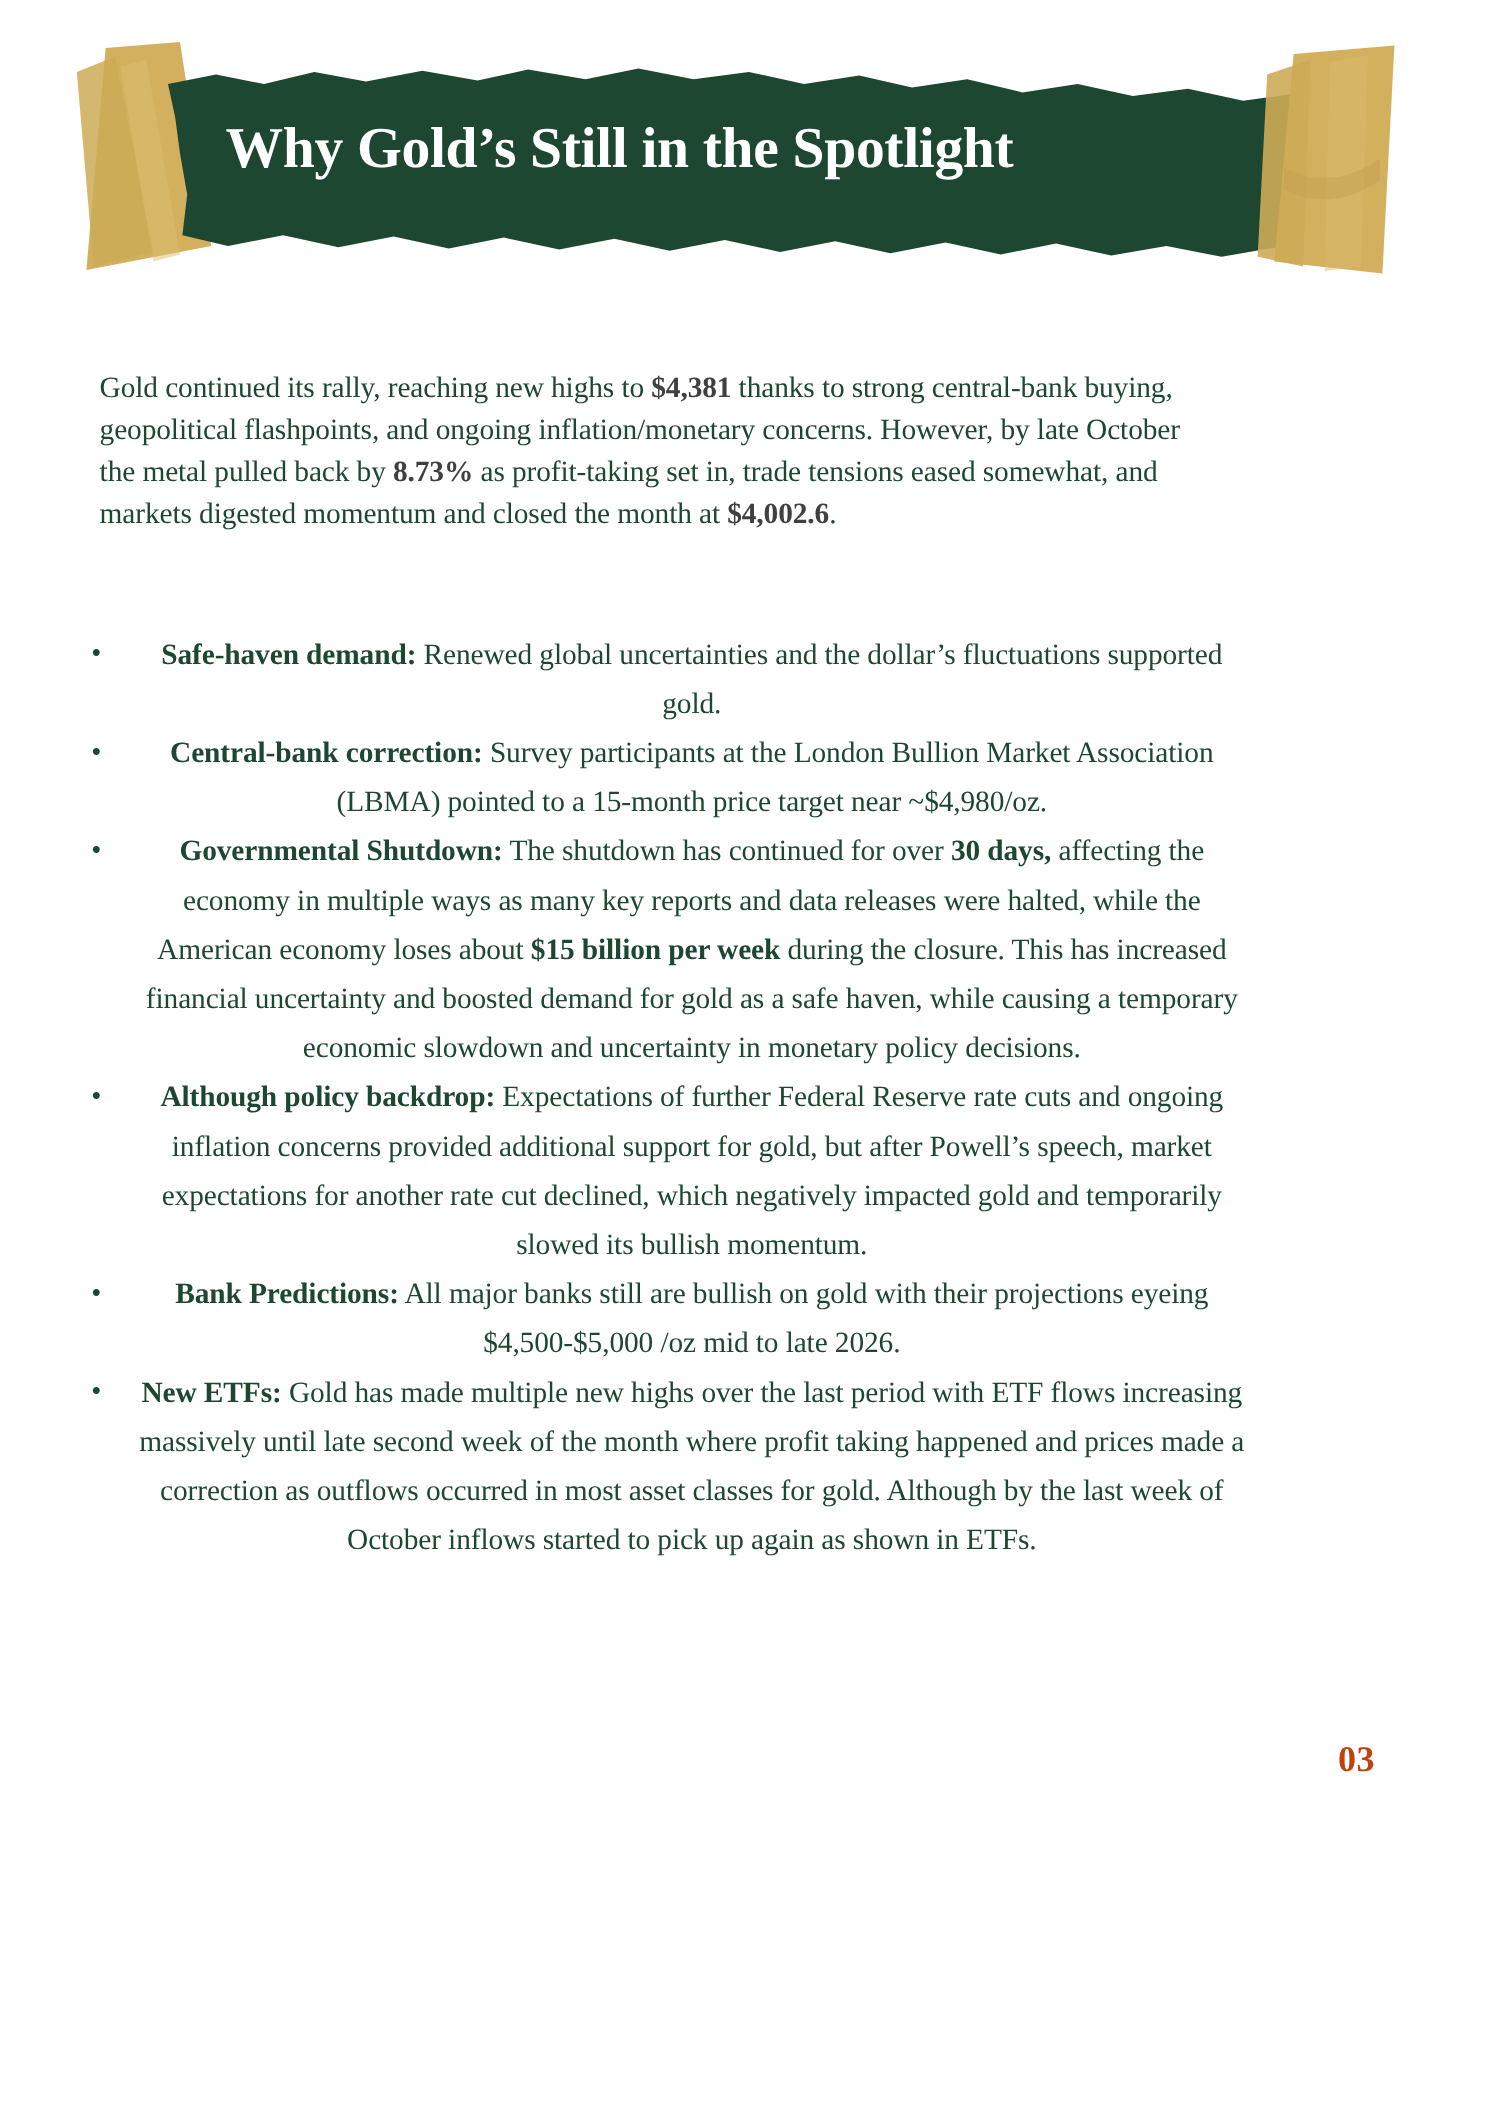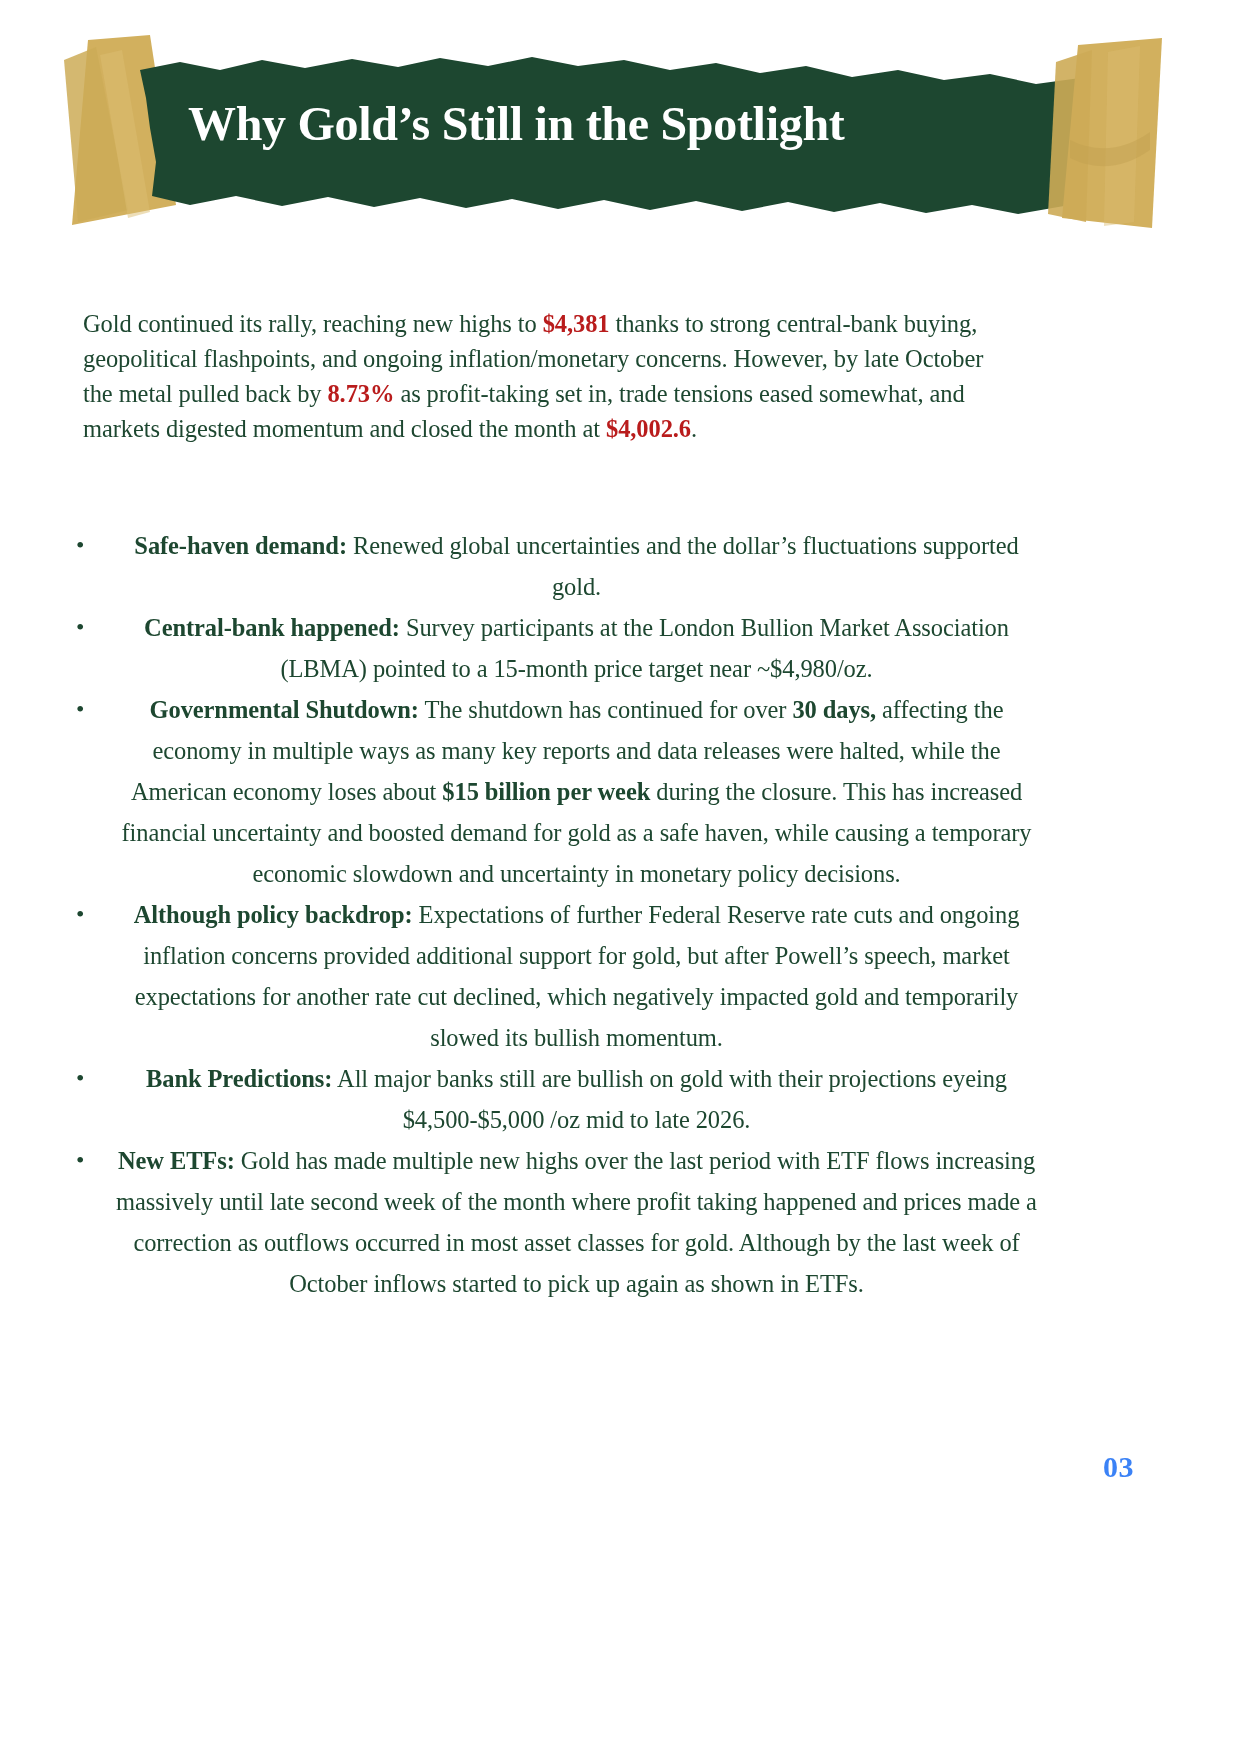--- a/index.html
+++ b/index.html
@@ -50,21 +50,21 @@
   .intro {
     position: absolute;
     left: 83px;
     top: 281px;
     width: 915px;
     font-size: 24.5px;
     line-height: 35px;
     color: #1d4730;
     letter-spacing: -0.1px;
   }
-  .intro b { font-weight: 700; color: #b91c1c; }
+  .intro b { font-weight: 700; color: #404040; }
 
   
   .bullets {
     position: absolute;
     left: 72px;
     top: 525px;
     width: 965px;
     color: #1d4730;
     font-size: 24.5px;
     line-height: 41px;
@@ -87,25 +87,25 @@
   }
   .bullet-text {
     flex: 1 1 auto;
     text-align: center;
   }
   .bullet-text b { font-weight: 700; }
 
   
   .page-number {
     position: absolute;
-    right: 108px;
+    right: 96px;
     top: 1450px;
     font-size: 30px;
     font-weight: 700;
-    color: #3b82f6;
+    color: #c2410c;
     letter-spacing: 0.5px;
   }
 </style>
 </head>
 <body>
 
 <div class="page">
 
   <div class="header-wrap">
     <svg class="header-svg" viewBox="0 0 1242 250" preserveAspectRatio="none">
@@ -141,21 +141,21 @@
 
   <p class="intro" id="intro-paragraph"><span>Gold continued its rally, reaching new highs to </span><b>$4,381</b><span> thanks to strong central-bank buying, geopolitical flashpoints, and ongoing inflation/monetary concerns. However, by late October the metal pulled back by </span><b>8.73%</b><span> as profit-taking set in, trade tensions eased somewhat, and markets digested momentum and closed the month at </span><b>$4,002.6</b><span>.</span></p>
 
   <div class="bullets" id="bullet-list">
       <div class="bullet-row">
         <span class="bullet-dot">•</span>
         <div class="bullet-text"><b>Safe-haven demand:</b><span> Renewed global uncertainties and the dollar’s fluctuations supported gold.</span></div>
       </div>
       <div class="bullet-row">
         <span class="bullet-dot">•</span>
-        <div class="bullet-text"><b>Central-bank happened:</b><span> Survey participants at the London Bullion Market Association (LBMA) pointed to a 15-month price target near ~$4,980/oz.</span></div>
+        <div class="bullet-text"><b>Central-bank correction:</b><span> Survey participants at the London Bullion Market Association (LBMA) pointed to a 15-month price target near ~$4,980/oz.</span></div>
       </div>
       <div class="bullet-row">
         <span class="bullet-dot">•</span>
         <div class="bullet-text"><b>Governmental Shutdown:</b><span> The shutdown has continued for over </span><b>30 days,</b><span> affecting the economy in multiple ways as many key reports and data releases were halted, while the American economy loses about </span><b>$15 billion per week</b><span> during the closure. This has increased financial uncertainty and boosted demand for gold as a safe haven, while causing a temporary economic slowdown and uncertainty in monetary policy decisions.</span></div>
       </div>
       <div class="bullet-row">
         <span class="bullet-dot">•</span>
         <div class="bullet-text"><b>Although policy backdrop:</b><span> Expectations of further Federal Reserve rate cuts and ongoing inflation concerns provided additional support for gold, but after Powell’s speech, market expectations for another rate cut declined, which negatively impacted gold and temporarily slowed its bullish momentum.</span></div>
       </div>
       <div class="bullet-row">

